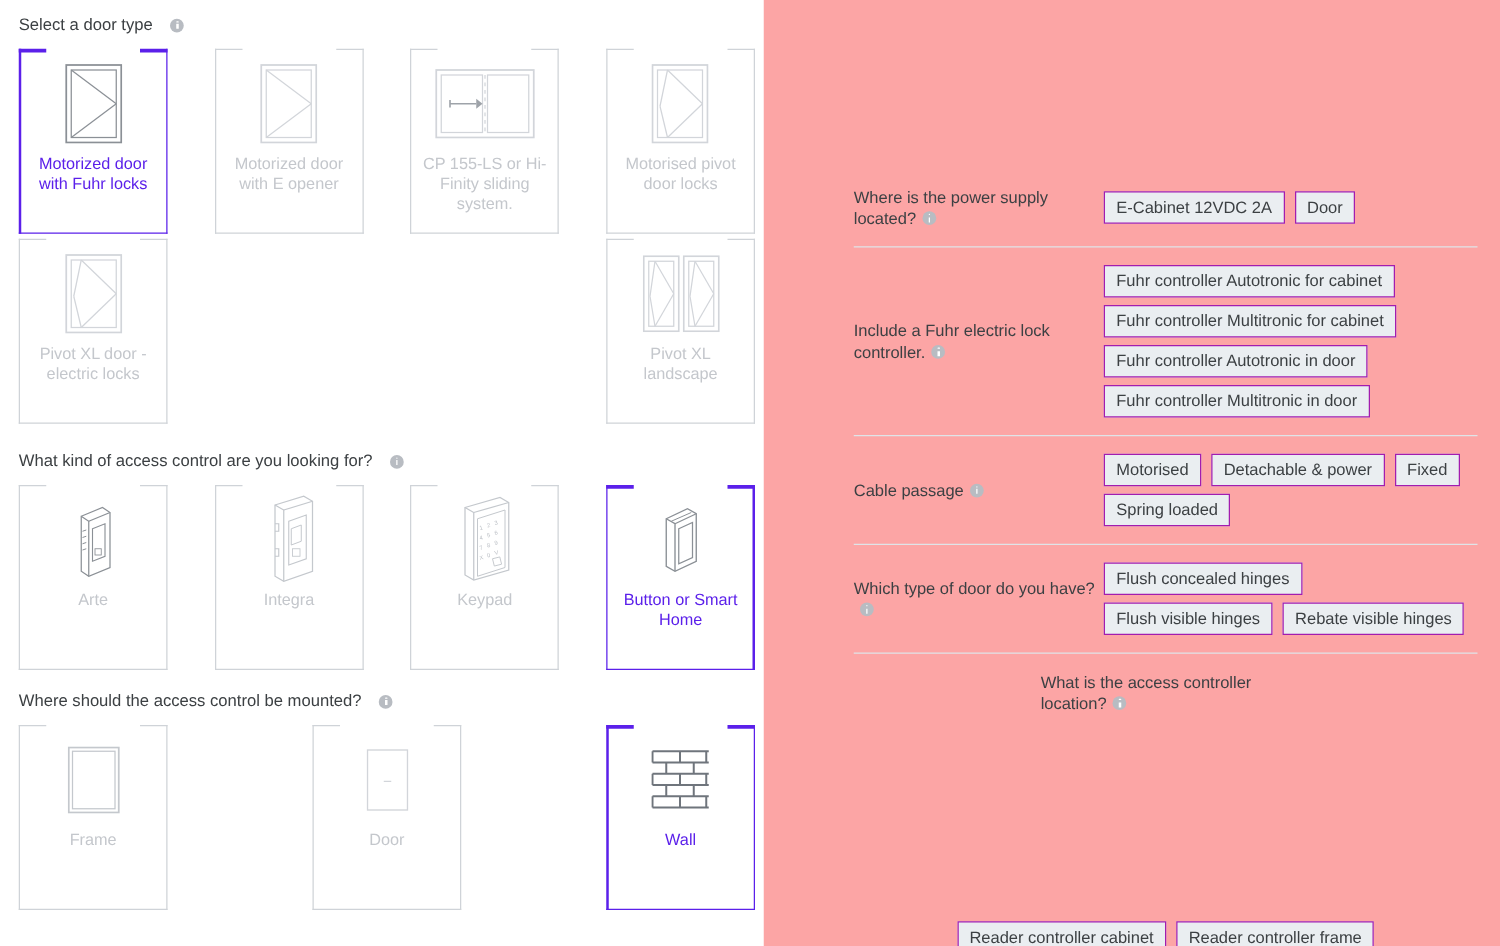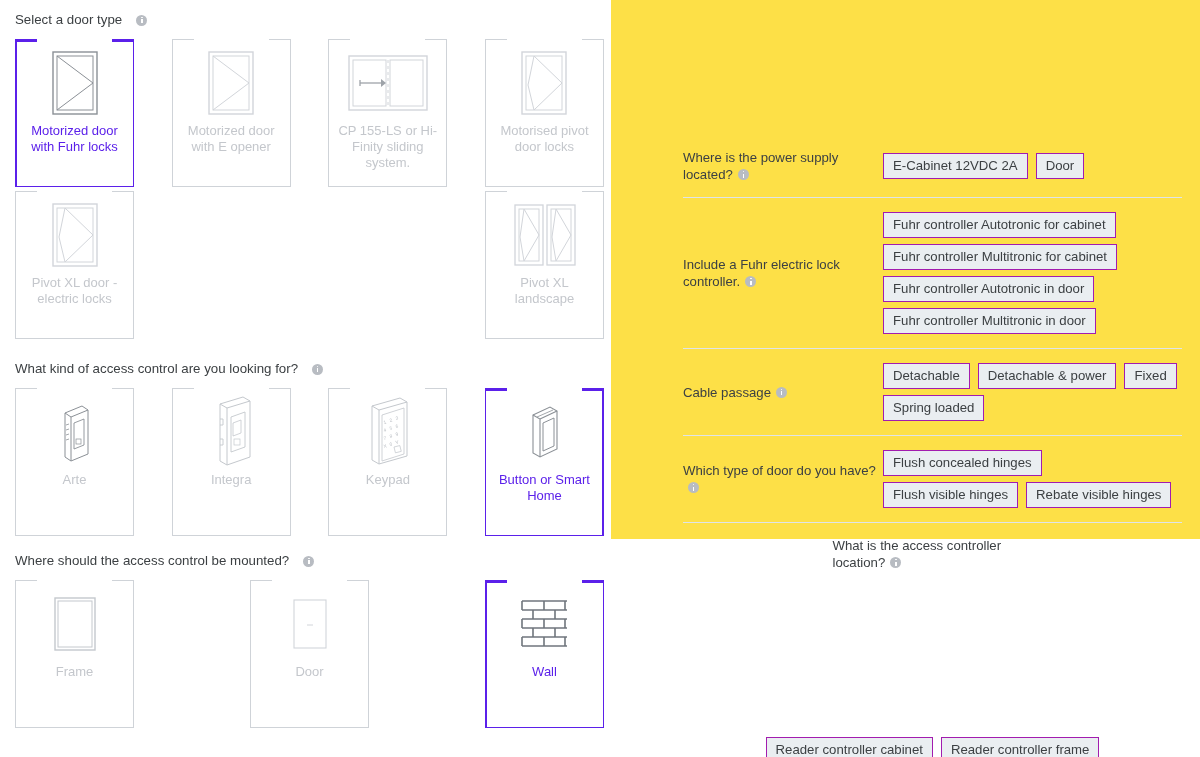--- a/index.html
+++ b/index.html
@@ -10,21 +10,21 @@
     font-family:"Liberation Sans", sans-serif;
     font-size:13px;
     color:#3c4043;
     overflow:hidden;
     position:relative;
   }
 
   
   #page { display:flex; width:1200px; height:757px; }
   #left-panel  { width:611px; height:757px; background:#ffffff; position:relative; }
-  #right-panel { width:589px; height:539px; background:#fde047; position:relative; }
+  #right-panel { width:589px; height:757px; background:#fca5a5; position:relative; }
 
   
   .q-label {
     font-size:13.3px; color:#3c4043; line-height:16px;
     display:flex; align-items:center; gap:14px;
     padding-left:15px;
   }
   .info-icon {
     display:inline-block; width:11px; height:11px; border-radius:50%;
     background:#b8bcc2; position:relative; flex:0 0 auto;
@@ -449,21 +449,21 @@
           <button class="opt">Fuhr controller Autotronic in door</button>
           <button class="opt">Fuhr controller Multitronic in door</button>
         </div>
       </div>
 
       <div class="row">
         <div class="row-label">
           <span>Cable passage</span><span class="info-icon"></span>
         </div>
         <div class="opts">
-          <button class="opt">Detachable</button>
+          <button class="opt">Motorised</button>
           <button class="opt">Detachable &amp; power</button>
           <button class="opt">Fixed</button>
           <button class="opt">Spring loaded</button>
         </div>
       </div>
 
       <div class="row">
         <div class="row-label">
           <span>Which type of door do you have?</span><span class="info-icon"></span>
         </div>

